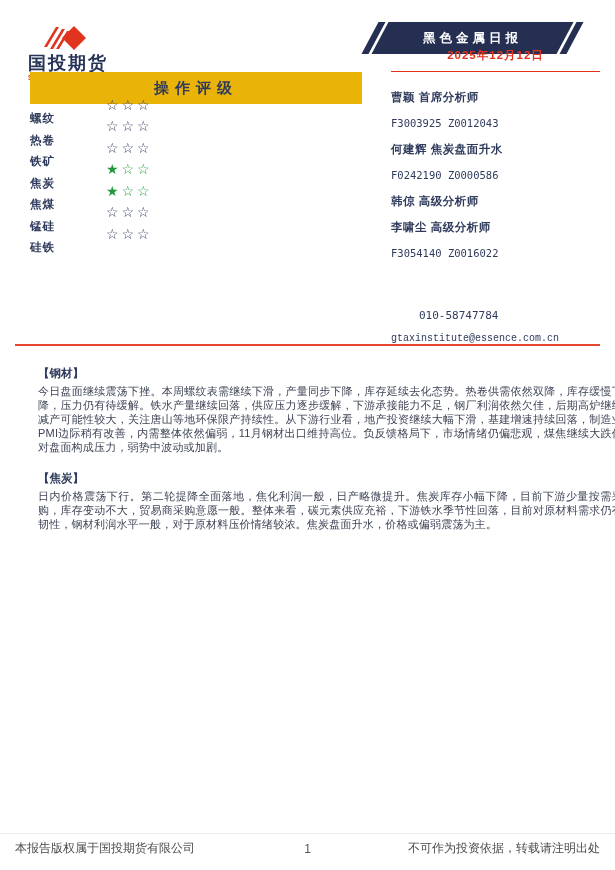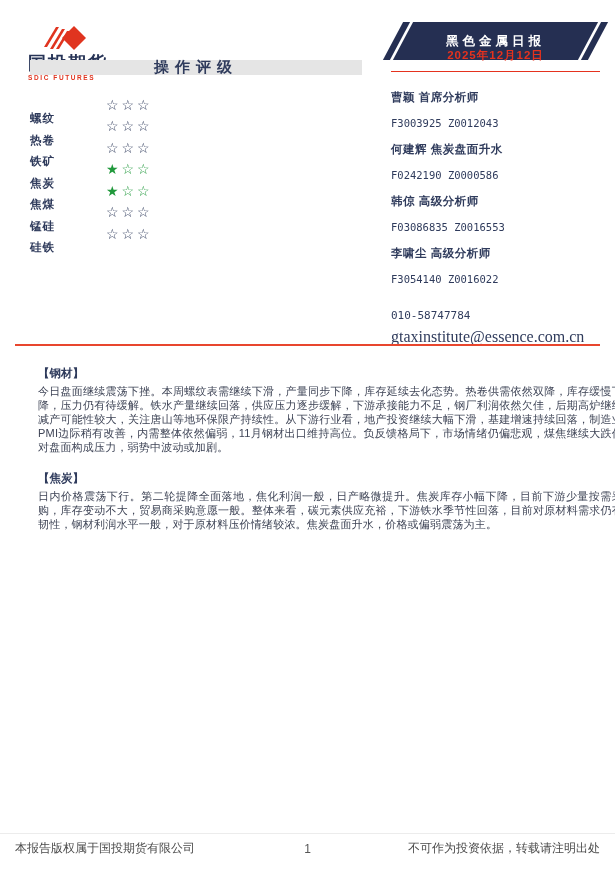--- a/index.html
+++ b/index.html
@@ -7,48 +7,48 @@
         font-family:"Liberation Sans","DejaVu Sans",sans-serif;color:#2f3b5c;}
 
   
   .logo{position:absolute;left:28px;top:22px;display:flex;align-items:center;flex-direction:column;}
   .logo-mark{width:44px;height:32px;margin-right:6px;}
   .logo-text{display:flex;flex-direction:column;line-height:1;}
   .logo-name{font-size:18px;font-weight:bold;color:#273457;letter-spacing:2px;}
   .logo-sub{font-size:6.5px;color:#e0341f;font-weight:bold;letter-spacing:1.6px;margin-top:3px;}
 
   
-  .banner{position:absolute;left:391px;top:22px;width:209px;height:38px;}
+  .banner{position:absolute;left:368px;top:22px;width:209px;height:32px;}
   .banner-main{position:absolute;left:12px;right:12px;top:0;bottom:0;background:#252f52;transform:skewX(-28deg);}
   .banner-accent{position:absolute;top:0;bottom:0;width:7px;background:#252f52;transform:skewX(-28deg);}
   .banner-accent.left{left:2px;}
   .banner-accent.right{right:2px;}
   .banner-title{position:absolute;left:0;right:0;top:0;bottom:0;display:flex;align-items:center;justify-content:center;
                 color:#fff;font-size:12.5px;font-weight:bold;letter-spacing:4px;}
   .date-row{position:absolute;left:391px;top:48px;width:209px;text-align:center;
             color:#e5321e;font-size:11.5px;font-weight:bold;letter-spacing:1px;
             padding-bottom:8px;border-bottom:1.5px solid #e5321e;}
 
   
-  .rating-header{position:absolute;left:30px;top:60px;width:332px;height:15px;background:#e5e5e5;
+  .rating-header{position:absolute;left:30px;top:72px;width:332px;height:32px;background:#eab308;
                  display:flex;align-items:center;justify-content:center;
                  font-size:15px;font-weight:bold;color:#2f3b5c;letter-spacing:6px;}
   .rating-list{position:absolute;left:30px;top:94px;width:332px;}
   .rating-row{display:flex;align-items:center;height:21.5px;}
   .rating-label{width:76px;font-size:11.5px;font-weight:bold;color:#2f3b5c;letter-spacing:1px;margin-top:28px;}
   .rating-stars{font-size:14px;letter-spacing:3px;font-family:"DejaVu Sans",sans-serif;line-height:1;}
 
   
   .analysts{position:absolute;left:391px;top:84px;width:212px;}
   .analyst-name{font-size:11.5px;font-weight:bold;color:#2f3b5c;line-height:26px;letter-spacing:0.5px;}
   .analyst-ids{font-size:10.5px;color:#2f3b5c;line-height:26px;font-family:"DejaVu Sans Mono","Liberation Mono",monospace;}
   .contact{position:absolute;left:391px;top:305px;width:212px;}
-  .contact-phone{font-size:11px;color:#2f3b5c;line-height:22px;font-family:"DejaVu Sans Mono","Liberation Mono",monospace;}
-  .contact-email{font-size:16px;color:#2f3b5c;line-height:20px;text-decoration:none;
-                 font-family:Liberation Serif, serif;}
+  .contact-phone{font-size:11px;color:#2f3b5c;line-height:22px;font-family:"DejaVu Sans Mono","Liberation Mono",monospace;margin-left:28px;}
+  .contact-email{font-size:10px;color:#2f3b5c;line-height:20px;text-decoration:none;
+                 font-family:Liberation Mono, monospace;}
 
   
   .red-divider{position:absolute;left:15px;top:344px;width:585px;height:0;border-top:2px solid #e8462e;}
 
   
   .body-sections{position:absolute;left:15px;top:362px;width:585px;margin-left:23px;}
   .section{margin-bottom:13px;}
   .section-heading{font-size:11.5px;font-weight:bold;color:#2f3b5c;line-height:22px;}
   .section-body{font-size:11px;color:#3e4456;line-height:14px;text-align:justify;letter-spacing:0.2px;}
 
@@ -132,21 +132,20 @@
       <div class="analyst-ids">F3003925 Z0012043</div>
     </div>
 
     <div class="analyst-block">
       <div class="analyst-name">何建辉 焦炭盘面升水</div>
       <div class="analyst-ids">F0242190 Z0000586</div>
     </div>
 
     <div class="analyst-block">
       <div class="analyst-name">韩倞 高级分析师</div>
-      <div class="analyst-ids">F03086835 Z0016553</div>
     </div>
 
     <div class="analyst-block">
       <div class="analyst-name">李啸尘 高级分析师</div>
       <div class="analyst-ids">F3054140 Z0016022</div>
     </div>
   </div>
 
   <div class="contact">
     <div class="contact-phone">010-58747784</div>

